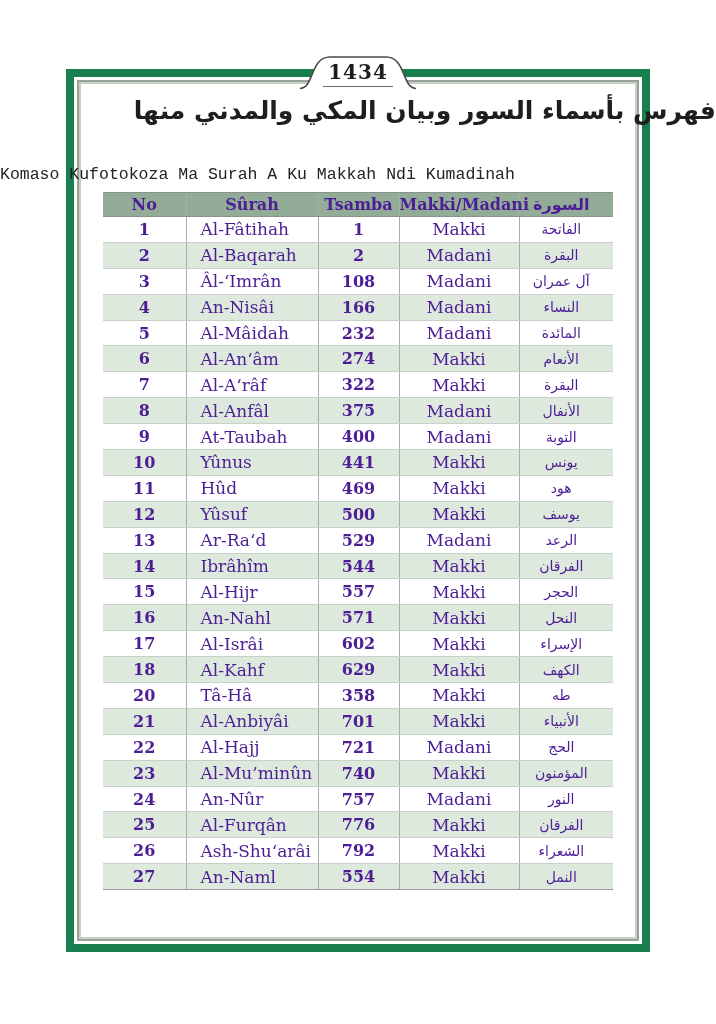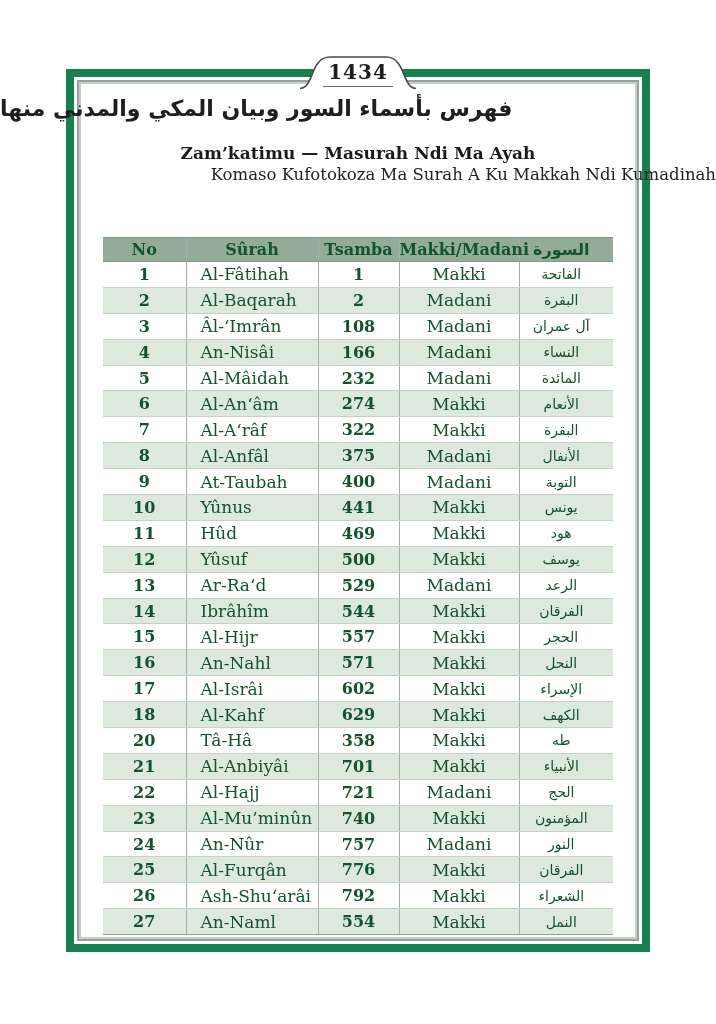--- a/index.html
+++ b/index.html
@@ -35,41 +35,42 @@
     letter-spacing:1px;
   }
   .tab .rule {
     position:absolute; left:25px; right:25px; bottom:3px;
     border-top:1.5px solid #6b6b6b; height:0;
   }
 
   
   .calligraphy {
     position:absolute; left:0; right:0; top:96px;
-    text-align:left; direction:rtl;
+    text-align:right; direction:rtl;
     font-family:"DejaVu Sans", sans-serif;
-    font-size:22px; font-weight:700; color:#1e1e1e;
+    font-size:25px; font-weight:700; color:#1e1e1e;
     z-index:3;
   }
   .title {
     position:absolute; left:0; right:0; top:143px;
     text-align:center; font-size:17px; font-weight:bold; color:#1b1b1b;
     z-index:3;
   }
   .subtitle {
     position:absolute; left:0; right:0; top:165px;
-    text-align:right; font-size:16.5px; color:#222222;
+    text-align:left; font-size:16.5px; color:#222222;
     z-index:3;
+    font-family:Liberation Mono, monospace;
   }
 
   
   .table-wrap { position:absolute; left:103px; top:192px; z-index:3; }
   table.idx {
     border-collapse:collapse; table-layout:fixed;
-    width:510px; font-size:17px; color:#14532d;margin-top:45px;
+    width:510px; font-size:17px; color:#4c1d95;
   }
   col.w-no     { width:83px; }
   col.w-surah  { width:132px; }
   col.w-tsamba { width:81px; }
   col.w-type   { width:120px; }
   col.w-arabic { width:94px; }
 
   table.idx th {
     background:#93ac98;
     font-weight:bold; font-size:16px;
@@ -113,21 +114,20 @@
   <div class="tab">
     <svg width="120" height="35" viewBox="0 0 120 35">
       <path d="M2,33.5 C16,33.5 12,2 32,2 L88,2 C108,2 104,33.5 118,33.5 Z" fill="#ffffff" stroke="none"></path>
       <path d="M2,33.5 C16,33.5 12,2 32,2 L88,2 C108,2 104,33.5 118,33.5" fill="none" stroke="#4a4a4a" stroke-width="1.6"></path>
     </svg>
     <div class="num">1434</div>
     <div class="rule"></div>
   </div>
 
   <div class="calligraphy">فهرس بأسماء السور وبيان المكي والمدني منها</div>
-  <div class="title">Zam’katimu — Masurah Ndi Ma Ayah</div>
   <div class="subtitle">Komaso Kufotokoza Ma Surah A Ku Makkah Ndi Kumadinah</div>
 
   <div class="table-wrap">
     <table class="idx">
       <colgroup>
         <col class="w-no">
           <col class="w-surah">
           <col class="w-tsamba">
           <col class="w-type">
           <col class="w-arabic">

